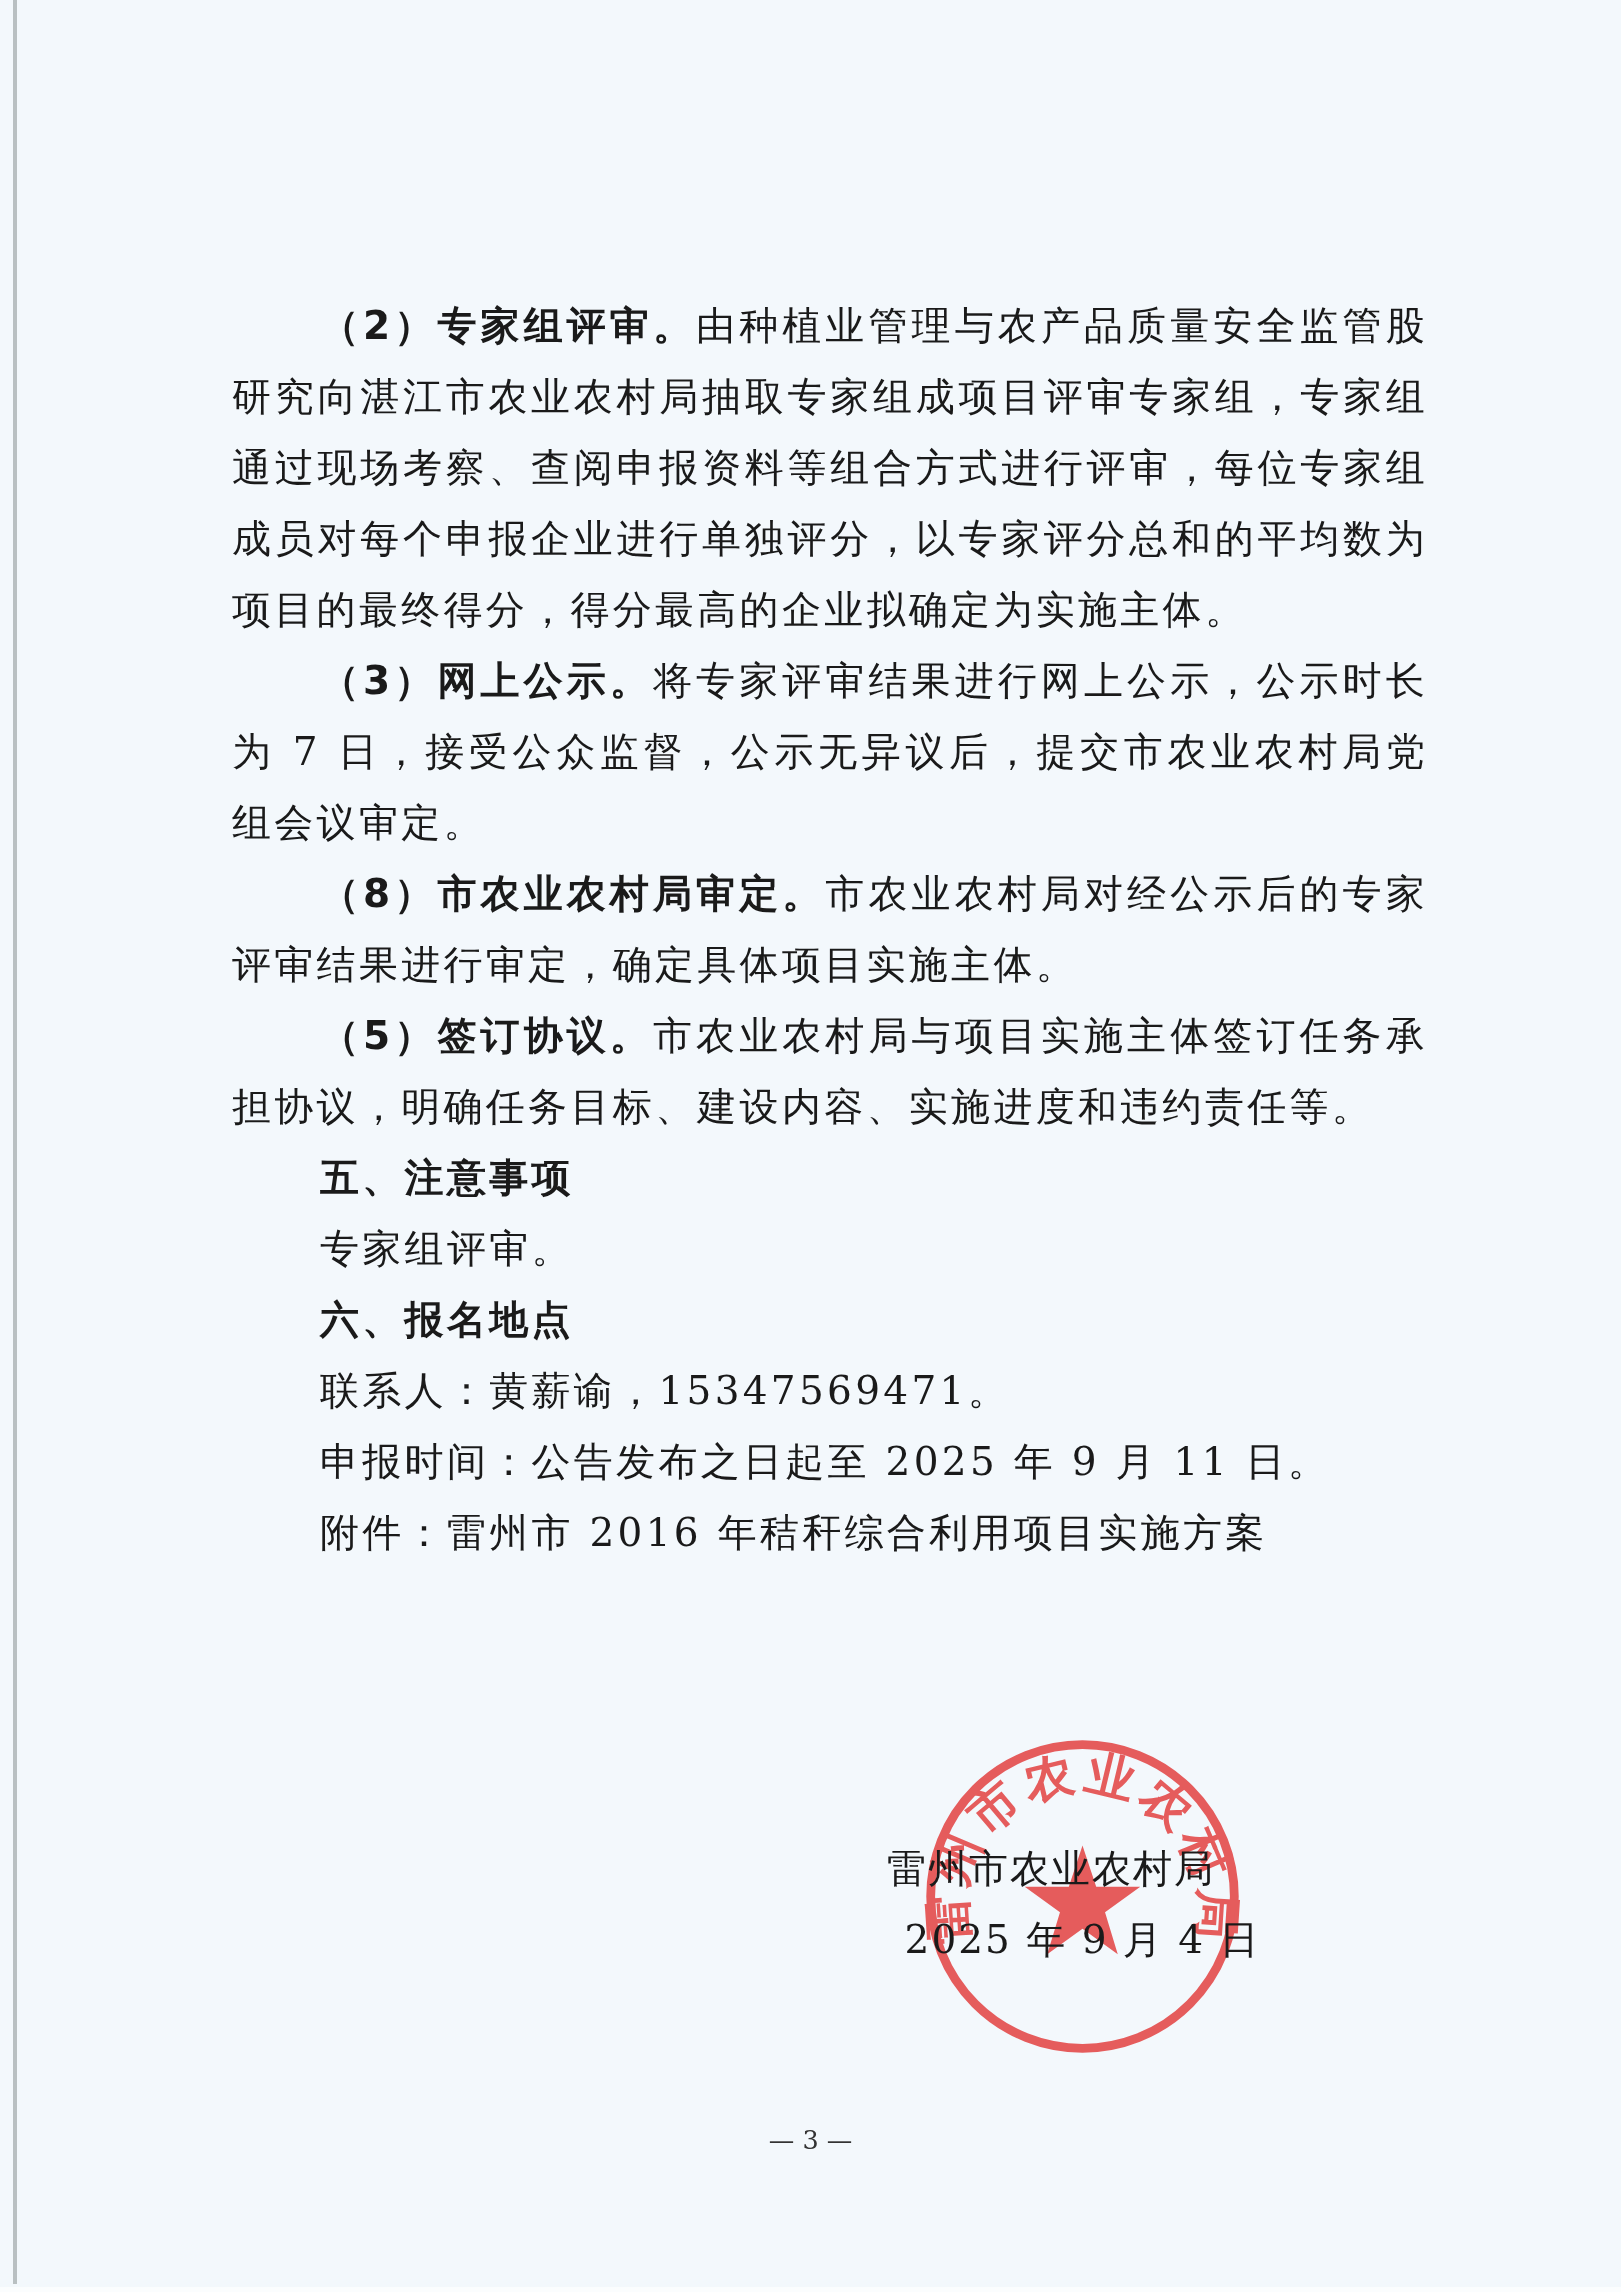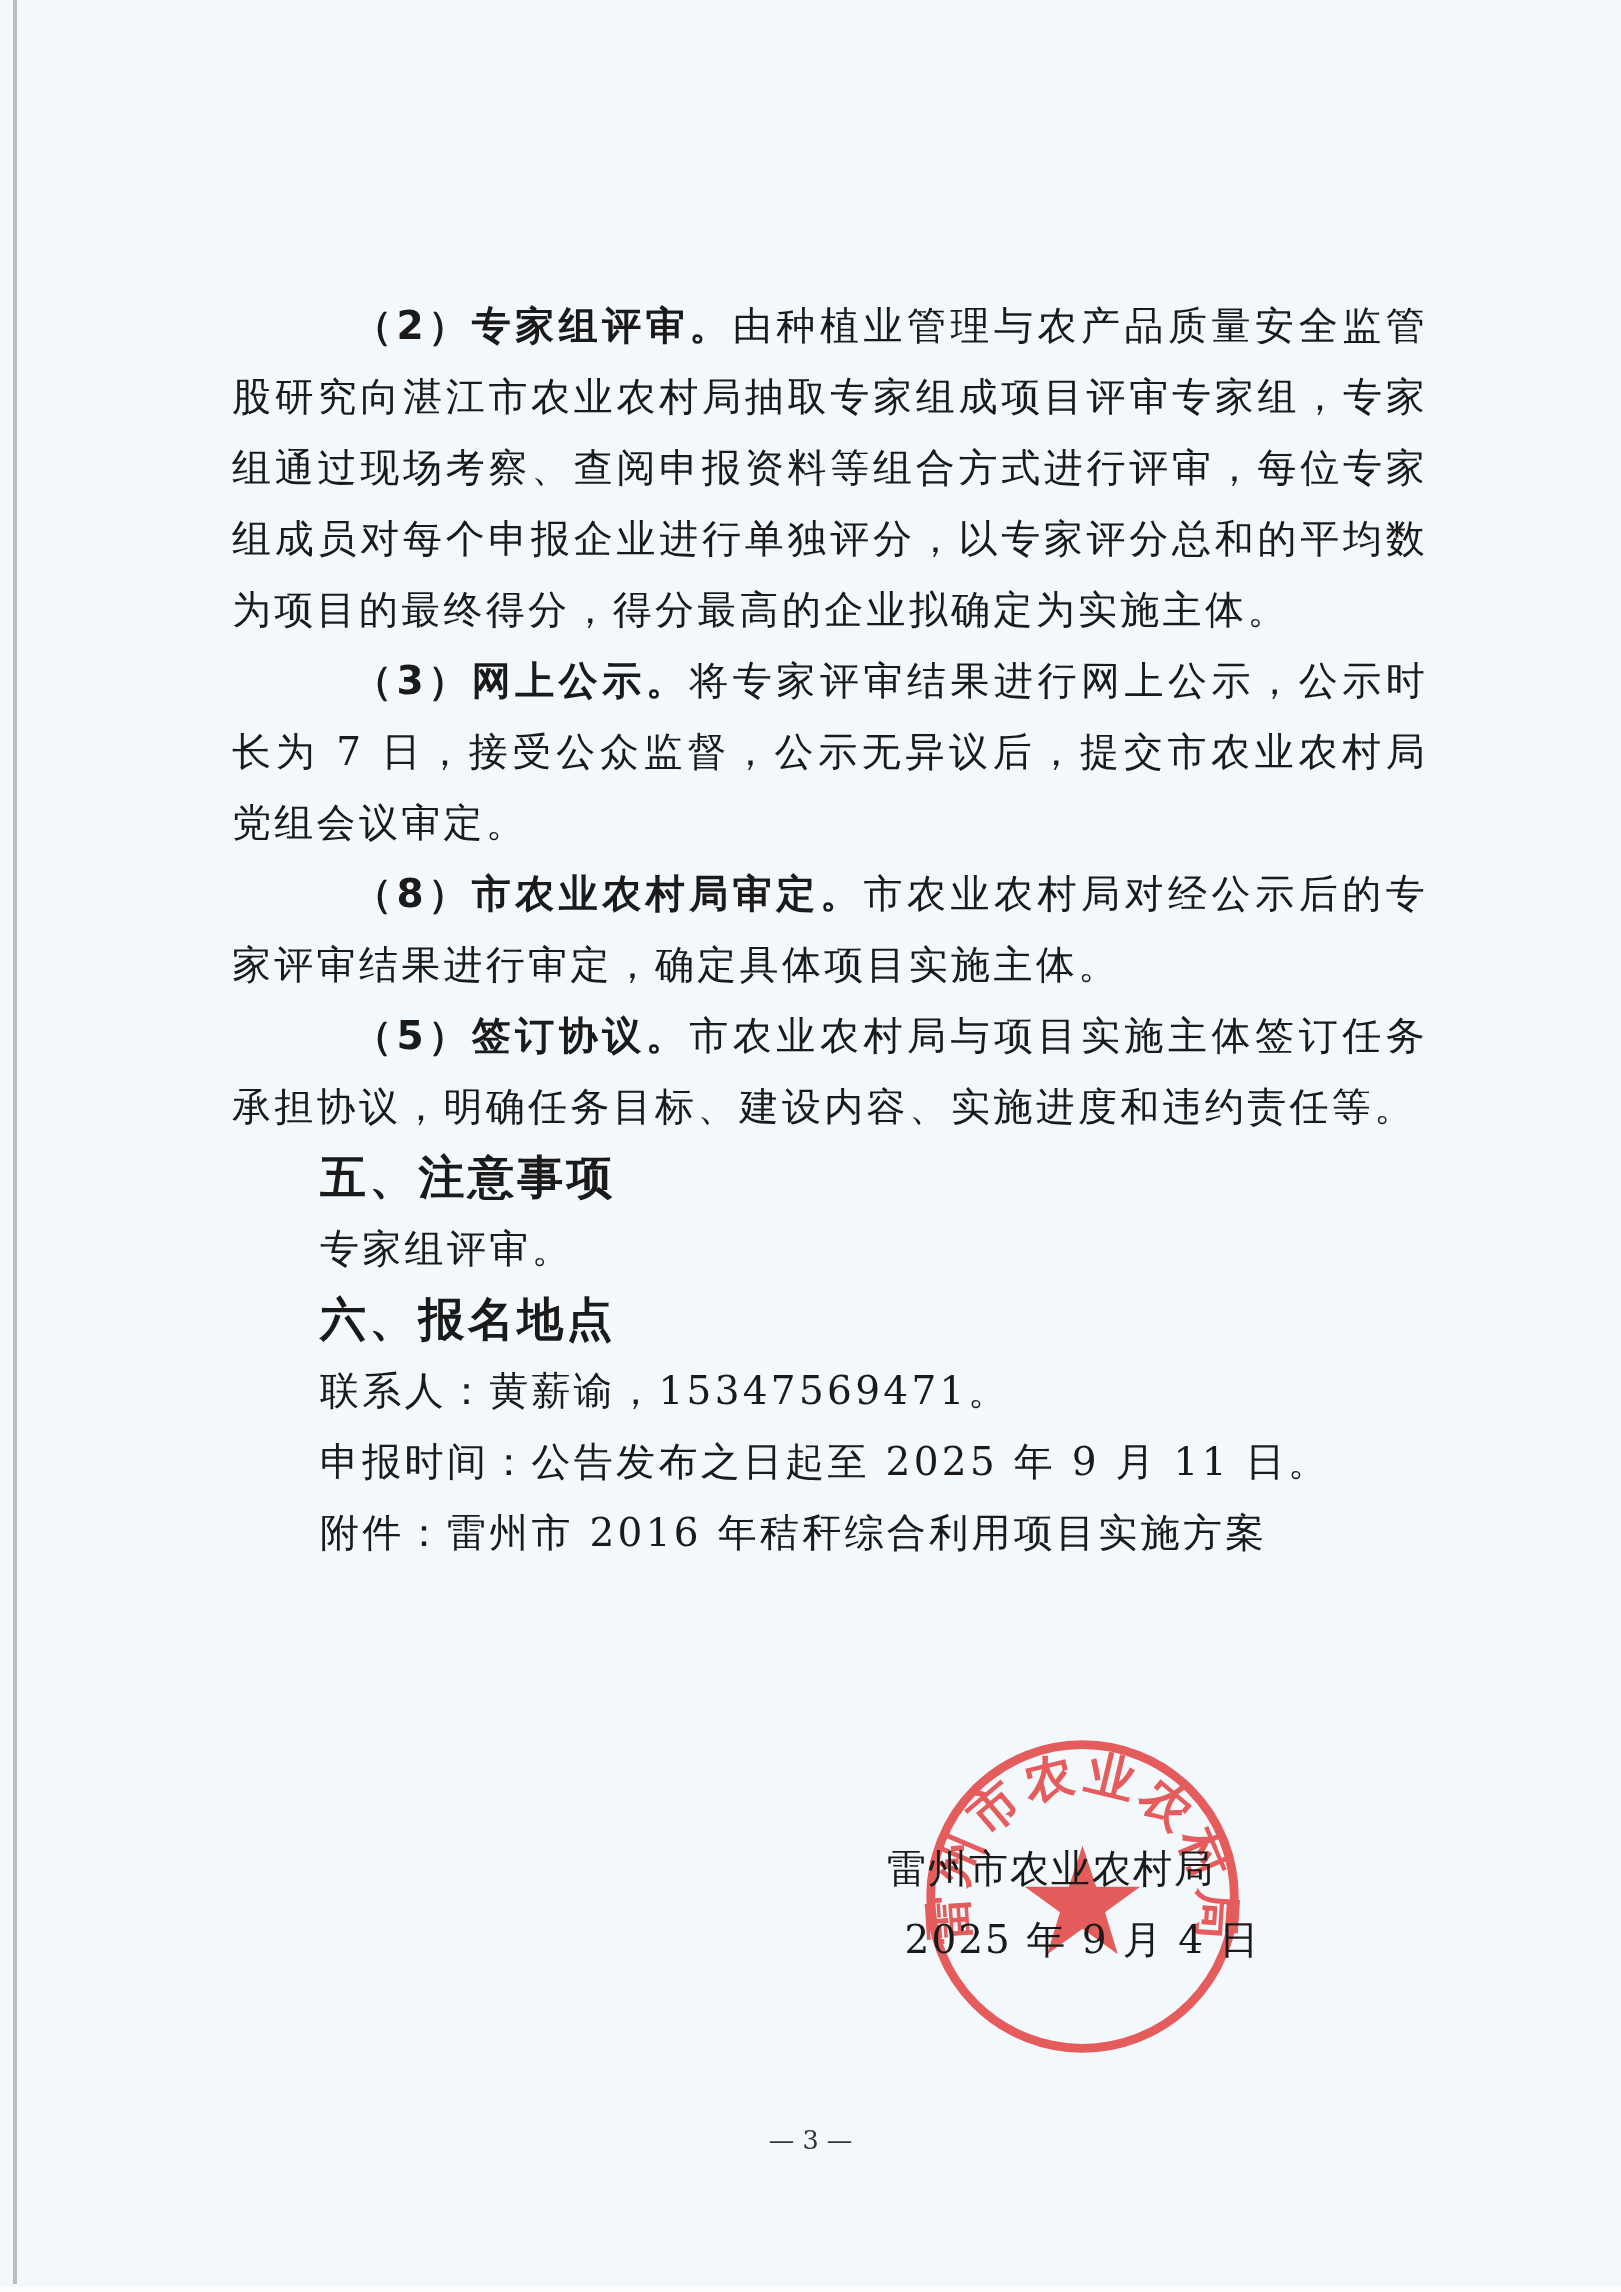--- a/index.html
+++ b/index.html
@@ -43,26 +43,25 @@
       letter-spacing: 3.3px;
       text-align: justify;
       margin: 0;
     }
     .para.indent {
       text-indent: 88px;
     }
     .para .lead {
       font-family: "DejaVu Sans", "Liberation Sans", sans-serif;
       font-weight: bold;
-      margin-left: 33px;
     }
     .heading {
       font-family: Liberation Serif, serif;
       font-weight: bold;
-      font-size: 46px;
+      font-size: 39px;
       line-height: 71px;
       letter-spacing: 3.3px;
       margin: 0;
       padding-left: 88px;
     }
     .line {
       font-size: 39px;
       line-height: 71px;
       letter-spacing: 3.3px;
       margin: 0;

